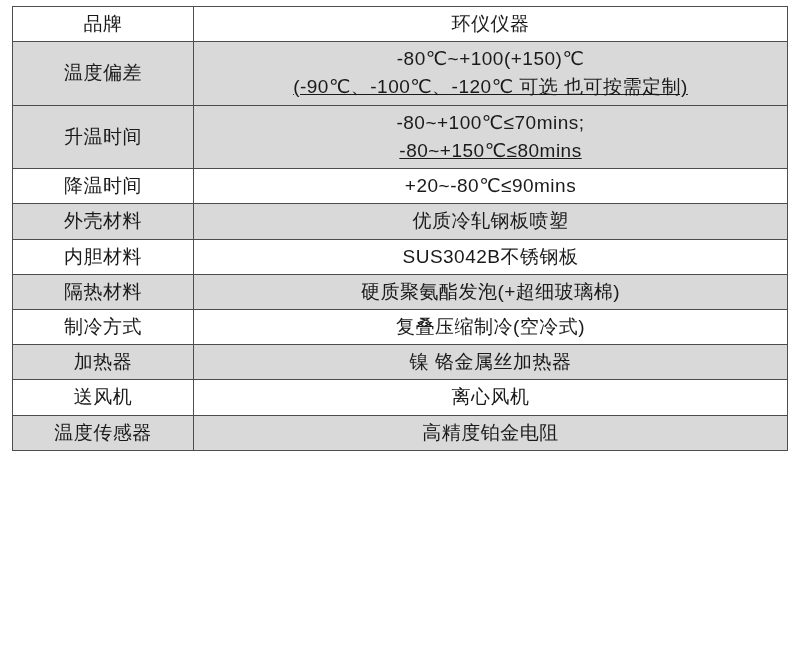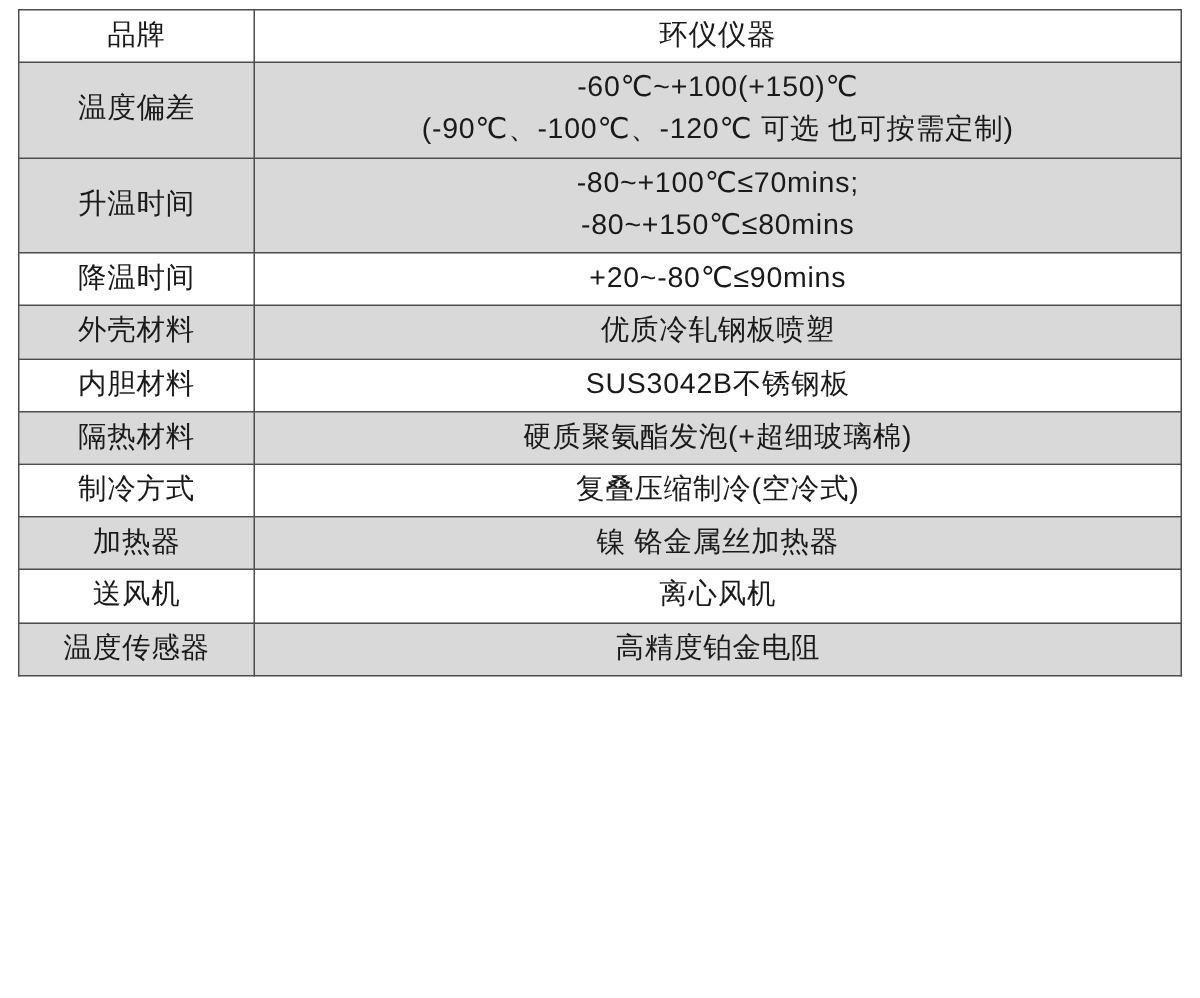--- a/index.html
+++ b/index.html
@@ -25,21 +25,21 @@
     border-collapse: collapse;
     table-layout: fixed;
     background: #ffffff;
   }
   table.spec-table td {
     border: 1px solid #4d4d4d;
     text-align: center;
     vertical-align: middle;
     font-size: 19px;
     line-height: 1.38;
-    padding: 4px 2px;
+    padding: 4px 14px;
     letter-spacing: 0.5px;
   }
   td.label-cell {
     width: 152px;
     font-size: 19px;
     white-space: nowrap;
   }
   td.value-cell {
     font-size: 19px;
   }
@@ -47,38 +47,39 @@
     background: #d9d9d9;
   }
   tr.plain td {
     background: #ffffff;
   }
   .val-line {
     display: block;
   }
   .val-line + .val-line {
     margin-top: 2px;
+    text-decoration: underline;
   }
 </style>
 </head>
 <body>
 
 <div class="spec-wrap">
   <table class="spec-table">
     <tbody>
       <tr class="plain">
         <td class="label-cell">品牌</td>
         <td class="value-cell">
           <span class="val-line">环仪仪器</span>
         </td>
       </tr>
       <tr class="shaded">
         <td class="label-cell">温度偏差</td>
         <td class="value-cell">
-          <span class="val-line">-60℃~+100(+150)℃</span>
+          <span class="val-line">-80℃~+100(+150)℃</span>
           <span class="val-line">(-90℃、-100℃、-120℃ 可选 也可按需定制)</span>
         </td>
       </tr>
       <tr class="shaded">
         <td class="label-cell">升温时间</td>
         <td class="value-cell">
           <span class="val-line">-80~+100℃≤70mins;</span>
           <span class="val-line">-80~+150℃≤80mins</span>
         </td>
       </tr>

